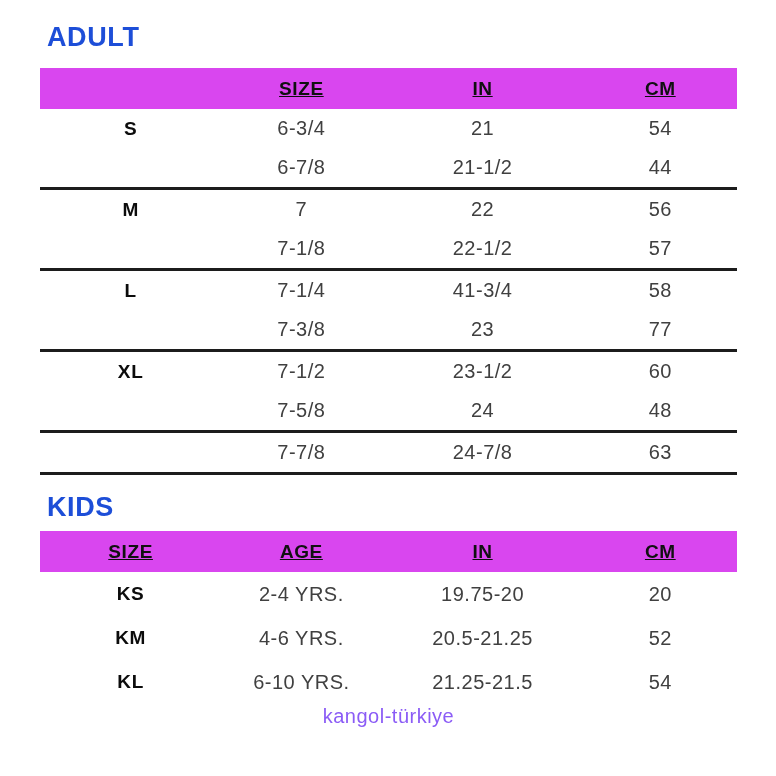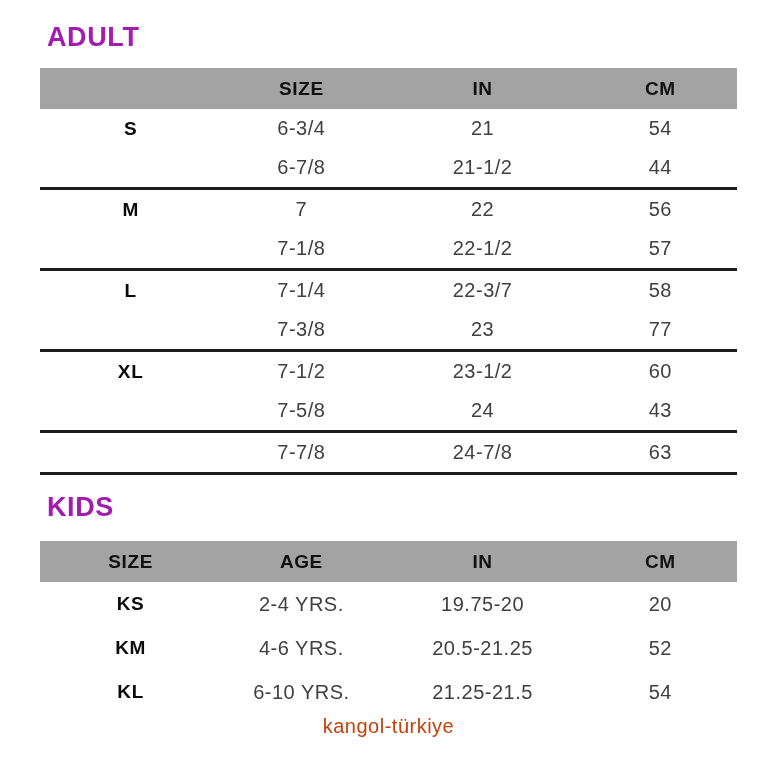--- a/index.html
+++ b/index.html
@@ -17,39 +17,40 @@
   .page {
     box-sizing: border-box;
     width: 776px;
     height: 776px;
     padding: 22px 39px 0 40px;
   }
   .section-title {
     font-size: 27px;
     font-weight: 800;
     letter-spacing: 0.6px;
-    color: #a21caf;
+    color: #1d4ed8;
     margin: 0 0 15px 7px;
   }
   .section-title.kids {
     margin-top: 17px;
-    margin-bottom: 18px;
+    margin-bottom: 8px;
   }
   table {
     width: 100%;
     border-collapse: collapse;
     table-layout: fixed;
   }
   col.c1 { width: 26%; }
   col.c2 { width: 23%; }
   col.c3 { width: 29%; }
   col.c4 { width: 22%; }
   thead tr {
-    background: #a3a3a3;
+    background: #d946ef;
     height: 41px;
+    text-decoration: underline;
   }
   th {
     font-size: 19px;
     font-weight: 700;
     letter-spacing: 0.6px;
     color: #101010;
     text-align: center;
     padding: 0;
   }
   td {
@@ -76,21 +77,21 @@
   }
   .kids-table thead tr {
     height: 41px;
   }
   .footer {
     margin-top: 1px;
     text-align: center;
     font-size: 20px;
     font-weight: 300;
     letter-spacing: 0.5px;
-    color: #c2410c;
+    color: #8b5cf6;
   }
 </style>
 </head>
 <body>
 
 <div class="page">
 
   <h2 class="section-title">ADULT</h2>
 
   <table class="adult-table">
@@ -133,42 +134,42 @@
         <td class="lbl"></td>
         <td>7-1/8</td>
         <td>22-1/2</td>
         <td>57</td>
       </tr>
     </tbody>
     <tbody class="group">
       <tr>
         <td class="lbl">L</td>
         <td>7-1/4</td>
-        <td>22-3/7</td>
+        <td>41-3/4</td>
         <td>58</td>
       </tr>
       <tr>
         <td class="lbl"></td>
         <td>7-3/8</td>
         <td>23</td>
         <td>77</td>
       </tr>
     </tbody>
     <tbody class="group">
       <tr>
         <td class="lbl">XL</td>
         <td>7-1/2</td>
         <td>23-1/2</td>
         <td>60</td>
       </tr>
       <tr>
         <td class="lbl"></td>
         <td>7-5/8</td>
         <td>24</td>
-        <td>43</td>
+        <td>48</td>
       </tr>
     </tbody>
     <tbody class="group">
       <tr>
         <td class="lbl"></td>
         <td>7-7/8</td>
         <td>24-7/8</td>
         <td>63</td>
       </tr>
     </tbody>

